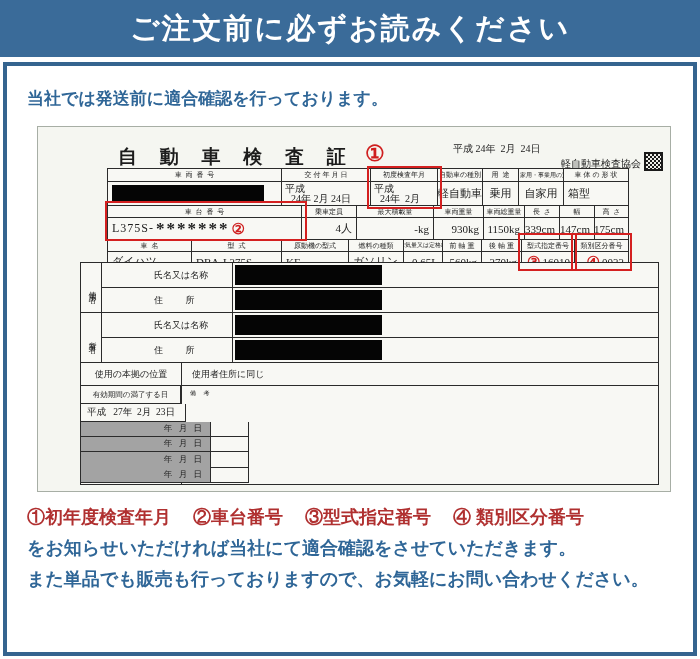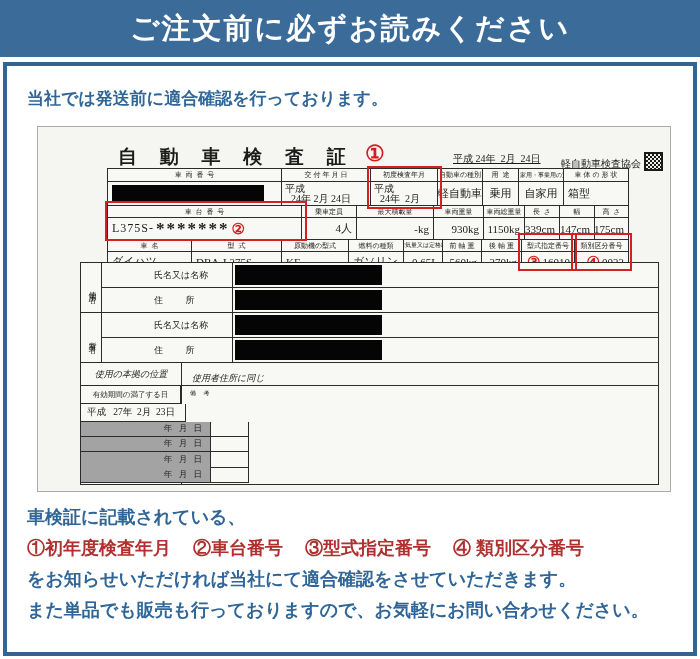--- a/index.html
+++ b/index.html
@@ -13,21 +13,21 @@
   .content{position:absolute;left:3px;top:62px;width:694px;height:594px;box-sizing:border-box;
            border:4px solid #35648f;background:#ffffff;}
   .intro{position:absolute;left:20px;top:21px;font-size:17px;font-weight:bold;color:#2f6697;}
   
   .panel{position:absolute;left:30px;top:60px;width:634px;height:366px;box-sizing:border-box;
          background:#f5f6f1;border:1px solid #a7aea5;}
   .cert{position:absolute;inset:0;font-family:"Liberation Serif","DejaVu Serif",serif;color:#1c1c1c;}
   .cert-title{position:absolute;left:80px;top:17px;font-size:19px;font-weight:bold;
               letter-spacing:9px;white-space:pre;}
   .circle1{position:absolute;left:327px;top:14px;font-size:22px;color:#cf1f1f;font-weight:bold;}
-  .issued-top{position:absolute;left:415px;top:25px;font-size:10px;white-space:pre;text-decoration:underline;}
+  .issued-top{position:absolute;left:415px;top:15px;font-size:10px;white-space:pre;}
   .issuer{position:absolute;left:523px;top:25px;font-size:10px;white-space:nowrap;}
   .stamp{display:inline-block;width:15px;height:15px;margin-left:3px;vertical-align:-4px;
          border:2px solid #1a1a1a;
          background:repeating-conic-gradient(#1a1a1a 0% 25%, #eeeee8 0% 50%) 0 0/4px 4px;}
   
   .t1{position:absolute;left:69px;top:41px;width:520px;border:1px solid #2b2b2b;box-sizing:content-box;background:#f8f8f4;}
   .tr{display:flex;}
   .tr + .tr{border-top:1px solid #2b2b2b;}
   .th,.td{box-sizing:border-box;overflow:hidden;white-space:pre;}
   .th + .th,.td + .td{border-left:1px solid #2b2b2b;}
@@ -52,21 +52,21 @@
   .group + .group,.row8,.bottom{border-top:1px solid #2b2b2b;}
   .glabel{width:20px;border-right:1px solid #2b2b2b;display:flex;align-items:center;
           justify-content:center;writing-mode:vertical-rl;font-size:8px;letter-spacing:2px;
           font-family:"Liberation Sans",sans-serif;}
   .grows{flex:1;}
   .frow{display:flex;height:24px;align-items:center;}
   .frow + .frow{border-top:1px solid #2b2b2b;}
   .flabel{width:86px;align-self:stretch;display:flex;align-items:center;padding-left:7px;
           border-right:1px solid #2b2b2b;font-size:9px;white-space:pre;box-sizing:border-box;margin-left:45px;}
   .bar2{width:147px;height:20px;background:#050505;margin-left:2px;}
-  .row8{display:flex;height:22px;align-items:flex-end;font-style:italic;}
+  .row8{display:flex;height:22px;align-items:center;}
   .r8label{width:100px;align-self:stretch;display:flex;align-items:center;justify-content:center;
            border-right:1px solid #2b2b2b;font-size:9px;}
   .r8val{font-size:9px;padding-left:10px;}
   .bottom{position:relative;height:98px;}
   .remarks{position:absolute;left:100px;top:0;right:0;bottom:0;border-left:1px solid #2b2b2b;}
   .remarks-label{font-size:6px;padding:3px 0 0 8px;letter-spacing:3px;color:#222;}
   .leftcol{position:absolute;left:0;top:0;width:170px;}
   .lc-exp{width:100px;height:18px;border-right:1px solid #2b2b2b;border-bottom:1px solid #2b2b2b;
           display:flex;align-items:center;justify-content:center;font-size:7.5px;
           box-sizing:border-box;background:#f8f8f4;}
@@ -248,21 +248,20 @@
         </div>
 
         <div class="rbox rb1"></div>
         <div class="rbox rb2"></div>
         <div class="rbox rb3"></div>
         <div class="rbox rb4"></div>
       </div>
     </div>
 
     <div class="footer">
-      <div>車検証に記載されている、</div>
       <div class="red">
         <span>①初年度検査年月</span><span>②車台番号</span><span>③型式指定番号</span><span>④ 類別区分番号</span>
       </div>
       <div>をお知らせいただければ当社にて適合確認をさせていただきます。</div>
       <div>また単品でも販売も行っておりますので、お気軽にお問い合わせください。</div>
     </div>
 
   </div>
 </div>
 

